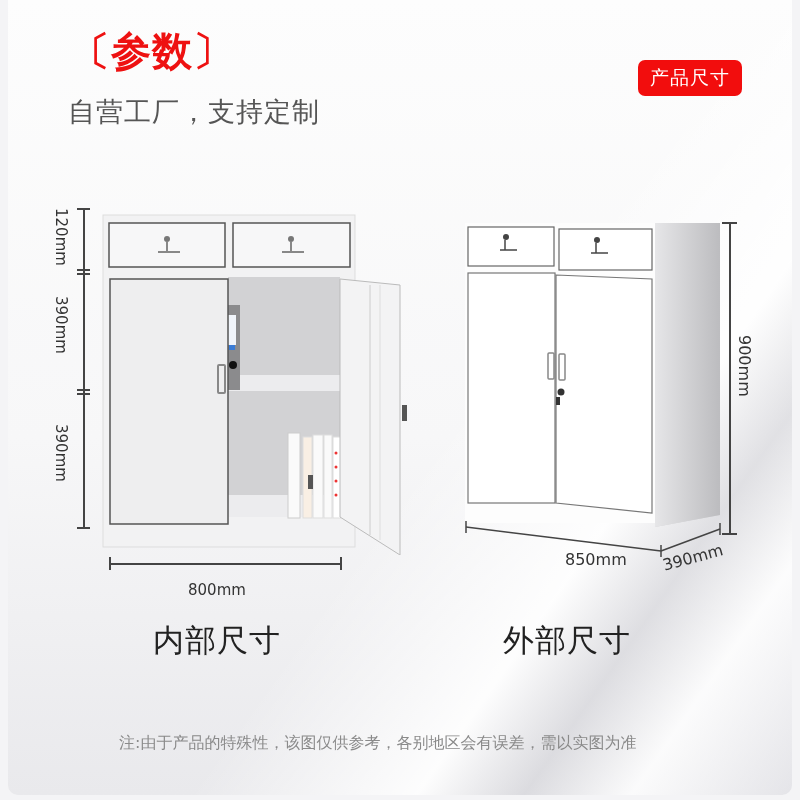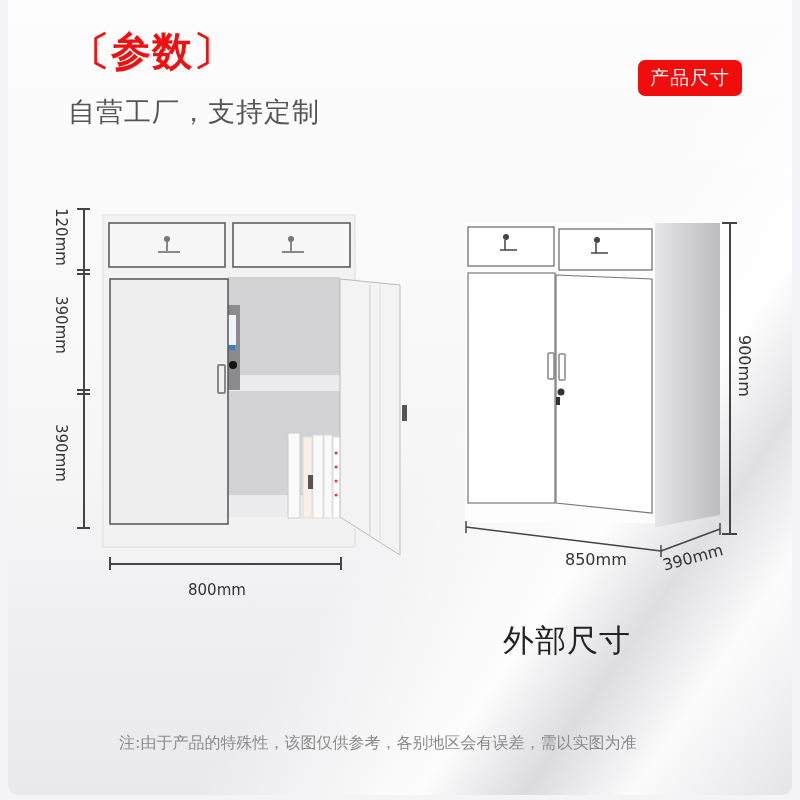--- a/index.html
+++ b/index.html
@@ -151,16 +151,17 @@
       <line x1="8" y1="12" x2="203" y2="36" stroke="#444" stroke-width="1.5"></line>
       <line x1="8" y1="6" x2="8" y2="18" stroke="#444" stroke-width="1.5"></line>
       <line x1="203" y1="30" x2="203" y2="42" stroke="#444" stroke-width="1.5"></line>
       <line x1="203" y1="36" x2="262" y2="14" stroke="#444" stroke-width="1.5"></line>
       <line x1="262" y1="8" x2="262" y2="20" stroke="#444" stroke-width="1.5"></line>
     </svg>
   </div>
   <div class="dim" style="left:517px; top:550px; font-size:16px;margin-left:40px;">850mm</div>
   <div class="dim" style="left:655px; top:556px; font-size:16px; transform:rotate(-15deg); transform-origin:left center;">390mm</div>
 
+  <div class="section-label" style="left:145px; top:620px;">内部尺寸</div>
   <div class="section-label" style="left:495px; top:620px;">外部尺寸</div>
 
   <div class="note">注:由于产品的特殊性，该图仅供参考，各别地区会有误差，需以实图为准</div>
 </div>
 
 </body></html>

